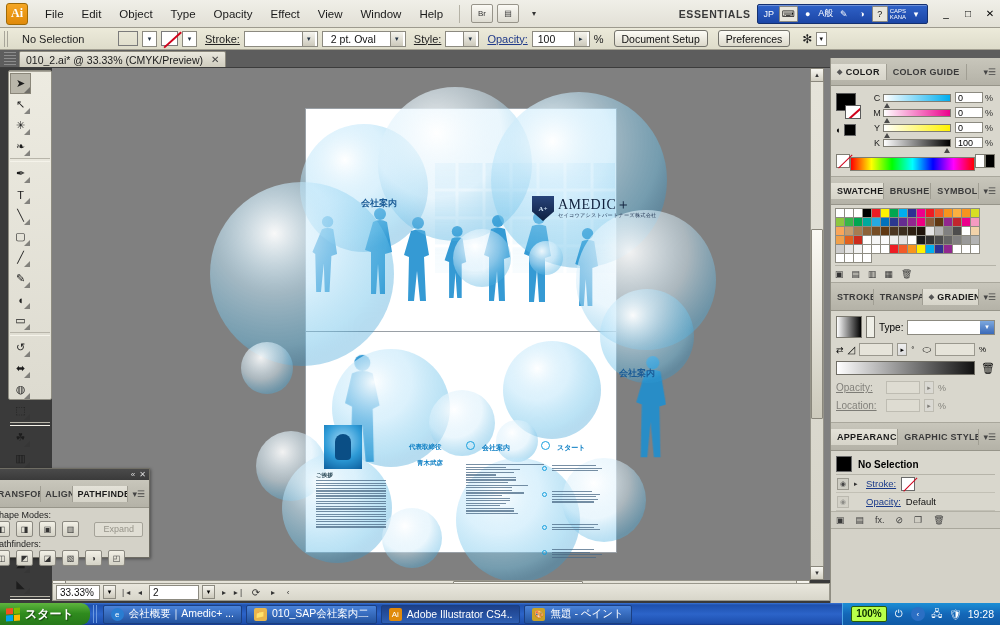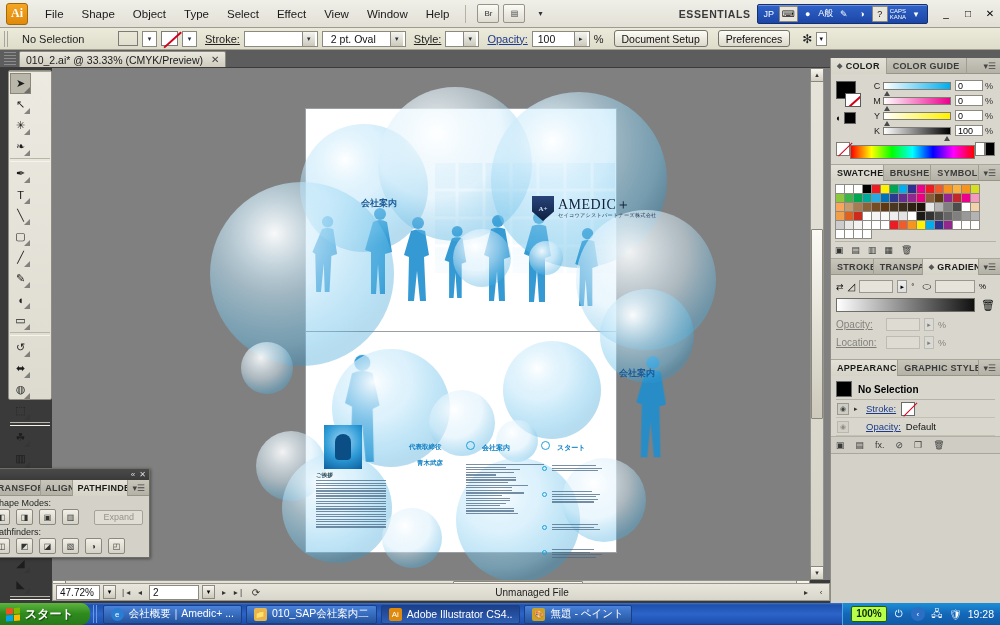--- a/index.html
+++ b/index.html
@@ -203,21 +203,21 @@
   .st-arw{width:13px;height:14px;background:linear-gradient(#f6f5ef,#ccc9bb);
     border:1px solid #8c8a80;display:flex;align-items:center;justify-content:center;
     font-size:7px;}
   .st-nav{width:12px;height:14px;display:flex;align-items:center;justify-content:center;
     font-size:8px;color:#333;}
 
   
   .dock{ position:absolute;left:830px;top:58px;width:170px;height:545px;
     background:#d4d2c8; border-left:1px solid #8f8d82; }
   .panel{ border-bottom:1px solid #a9a79c; background:#d9d7cd; }
-  .ptabs{ display:flex;align-items:center;height:16px;
+  .ptabs{ display:flex;align-items:center;height:28px;
     background:linear-gradient(#c8c6bb,#b4b2a7); border-bottom:1px solid #97958a;}
   .ptab{
     height:16px;padding:0 6px;display:flex;align-items:center;
     font-size:9px;font-weight:bold;letter-spacing:.3px;color:#3a3a3a;
     border-right:1px solid #a09e93; white-space:nowrap; overflow:hidden;
   }
   .ptab.active{ background:linear-gradient(#e4e2d8,#d6d4c9); color:#1a1a1a; }
   .ptab .dia{ font-size:7px;margin-right:3px;color:#555; }
   .pmenu{ margin-left:auto;padding:0 4px;font-size:9px;color:#444; }
   .pbody{ padding:5px; }
@@ -329,24 +329,24 @@
   .clock{font-size:10.5px;color:#fff;}
 </style>
 </head>
 <body>
 
 <div id="app">
 
   <div class="menubar">
     <div class="ai-logo">Ai</div>
     <div class="menu-item">File</div>
-    <div class="menu-item">Shape</div>
+    <div class="menu-item">Edit</div>
     <div class="menu-item">Object</div>
     <div class="menu-item">Type</div>
-    <div class="menu-item">Select</div>
+    <div class="menu-item">Opacity</div>
     <div class="menu-item">Effect</div>
     <div class="menu-item">View</div>
     <div class="menu-item">Window</div>
     <div class="menu-item">Help</div>
     <div class="mb-sep"></div>
     <div class="mini-btn">Br</div>
     <div class="mini-btn">▤</div>
     <div class="mini-btn flat">▾</div>
 
     <div class="essentials">ESSENTIALS</div>
@@ -665,30 +665,29 @@
     <div class="sb-thumb" style="left:0;top:160px;width:12px;height:190px;"></div>
     <div class="sb-arw" style="left:-1px;bottom:-1px;width:14px;height:14px;">▾</div>
   </div>
   <div class="sb sb-h">
     <div class="sb-arw" style="left:-1px;top:-1px;width:14px;height:14px;">◂</div>
     <div class="sb-thumb" style="left:400px;top:0;width:130px;height:12px;"></div>
     <div class="sb-arw" style="right:-1px;top:-1px;width:14px;height:14px;">▸</div>
   </div>
 
   <div class="statusbar">
-    <div class="st-field" style="width:44px;">47.72%</div>
+    <div class="st-field" style="width:44px;">33.33%</div>
     <div class="st-arw">▾</div>
     <div class="st-nav">❘◂</div>
     <div class="st-nav">◂</div>
     <div class="st-field" style="width:50px;">2</div>
     <div class="st-arw">▾</div>
     <div class="st-nav">▸</div>
     <div class="st-nav">▸❘</div>
     <div class="st-nav" style="width:16px;font-size:10px;">⟳</div>
-    <div style="flex:1;display:flex;align-items:center;justify-content:center;font-size:10px;color:#1a1a1a;">Unmanaged File</div>
     <div class="st-nav">▸</div>
     <div class="st-nav" style="margin-right:2px;">‹</div>
   </div>
 
   <div class="dock">
 
     <div class="panel">
       <div class="ptabs">
         <div class="ptab active">
           <span class="dia">◆</span>
@@ -872,20 +871,29 @@
           <span>TRANSPA.</span>
         </div>
         <div class="ptab active">
           <span class="dia">◆</span>
           <span>GRADIENT</span>
         </div>
         <div class="pmenu">▾☰</div>
       </div>
       <div class="pbody">
         <div class="gd-row">
+          <div class="gd-thumb"></div>
+          <div class="gd-small"></div>
+          <span style="font-size:10px;">Type:</span>
+          <div class="gd-type">
+            <span style="flex:1;padding-left:3px;font-size:10px;"></span>
+            <span style="width:14px;height:13px;background:linear-gradient(#7da8de,#3a69b8);color:#fff;font-size:7px;display:flex;align-items:center;justify-content:center;">▾</span>
+          </div>
+        </div>
+        <div class="gd-row">
           <span style="font-size:9px;">⇄</span>
           <span style="font-size:10px;">◿</span>
           <div class="field-s"></div>
           <span style="width:10px;height:13px;background:linear-gradient(#eee,#ddd);border:1px solid #9a988e;font-size:7px;display:flex;align-items:center;justify-content:center;">▸</span>
           <span style="font-size:8px;">°</span>
           <span style="font-size:10px;margin-left:4px;">⬭</span>
           <div class="field-s" style="width:40px;"></div>
           <span style="font-size:8px;">%</span>
         </div>
         <div style="display:flex;align-items:center;gap:6px;margin-bottom:6px;">

